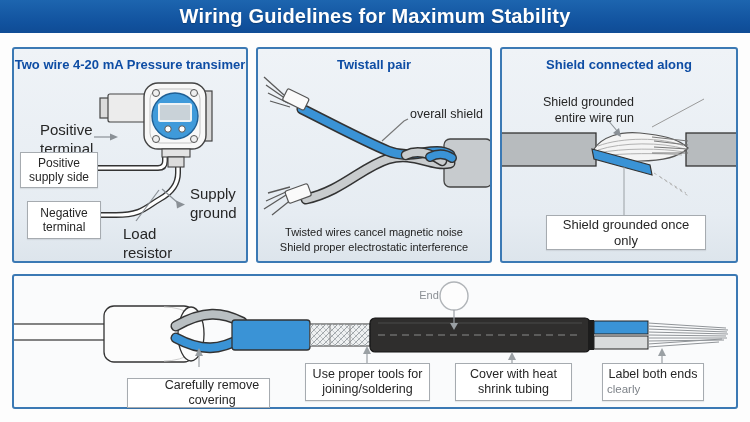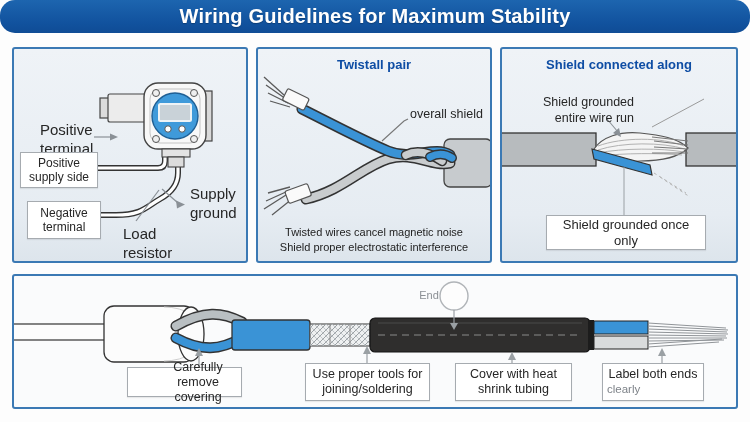--- a/index.html
+++ b/index.html
@@ -3,21 +3,21 @@
 <meta charset="utf-8">
 <style>
   html,body{margin:0;padding:0;background:#ffffff;}
   .stage{
     position:relative;width:750px;height:422px;overflow:hidden;
     background:#fdfdfd;font-family:"Liberation Sans",sans-serif;color:#1e1e1e;
   }
   .banner{
     position:absolute;left:0;top:0;width:750px;height:33px;
     background:linear-gradient(180deg,#1d65af 0%,#11529e 70%,#0f4c95 100%);
-    display:flex;align-items:center;justify-content:center;border-radius:15px;
+    display:flex;align-items:center;justify-content:center;
   }
   .banner-title{
     color:#ffffff;font-size:20px;font-weight:bold;letter-spacing:.2px;
     text-shadow:0 1px 1px rgba(0,0,0,.25);
   }
   .panel{
     position:absolute;border:2px solid #3b79b4;border-radius:3px;
     background:linear-gradient(180deg,#eff3f7 0%,#e6ecf2 78%,#dde5ec 100%);
     box-sizing:border-box;
   }
@@ -47,20 +47,21 @@
 </head>
 <body>
 
 <div class="stage">
 
   <div class="banner">
     <div class="banner-title">Wiring Guidelines for Maximum Stability</div>
   </div>
 
   <div class="panel" style="left:12px;top:47px;width:236px;height:216px;">
+    <div class="panel-title">Two wire 4-20 mA Pressure transimer</div>
 
     <svg class="svg-layer" width="232" height="212" viewBox="0 0 232 212">
 
       <g>
         <path d="M82 119 H144 Q151 119 151 112 V101" fill="none" stroke="#333" stroke-width="6" stroke-linejoin="round"></path>
         <path d="M82 119 H144 Q151 119 151 112 V101" fill="none" stroke="#fff" stroke-width="3.2" stroke-linejoin="round"></path>
         <path d="M84 166 H102 C128 166 132 158 146 150 Q164 140 164 124 V108" fill="none" stroke="#333" stroke-width="6" stroke-linejoin="round"></path>
         <path d="M84 166 H102 C128 166 132 158 146 150 Q164 140 164 124 V108" fill="none" stroke="#fff" stroke-width="3.2" stroke-linejoin="round"></path>
         <rect x="78" y="162" width="8" height="9" fill="#2c7bb8" stroke="#333" stroke-width="1"></rect>
       </g>
@@ -255,21 +256,21 @@
       <g fill="#9aa0a4">
         <polygon points="185,72 181,80 189,80"></polygon>
         <polygon points="353,70 349,78 357,78"></polygon>
         <polygon points="498,76 494,84 502,84"></polygon>
         <polygon points="648,72 644,80 652,80"></polygon>
       </g>
     </svg>
 
     <div class="end-badge" style="left:401px;top:13px;">End</div>
 
-    <div class="box step-box" style="left:113px;top:91px;width:115px;height:30px;padding-left:31px;">Carefully remove covering</div>
+    <div class="box step-box" style="left:113px;top:102px;width:143px;height:30px;padding-left:31px;">Carefully remove covering</div>
     <div class="box step-box" style="left:291px;top:87px;width:125px;height:38px;">Use proper tools for joining/soldering</div>
     <div class="box step-box" style="left:441px;top:87px;width:117px;height:38px;">Cover with heat shrink tubing</div>
     <div class="box step-box" style="left:588px;top:87px;width:102px;height:38px;flex-direction:column;align-items:stretch;">
       <span style="display:block;text-align:center;">Label both ends</span>
       <span class="sub-gray">clearly</span>
     </div>
   </div>
 
 </div>
 

